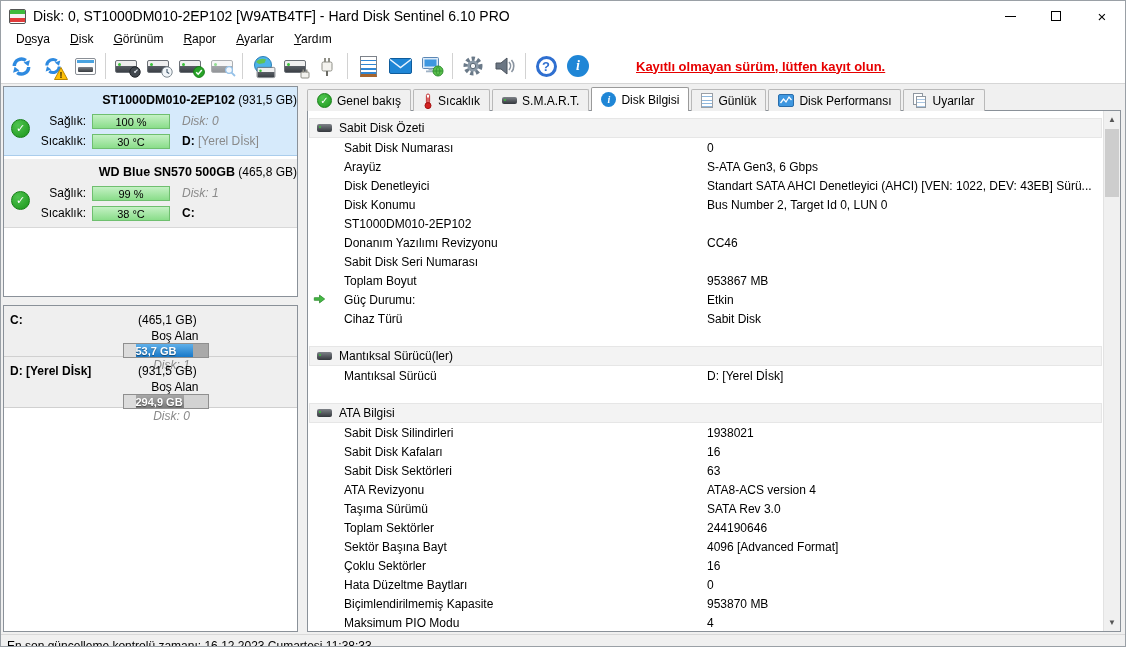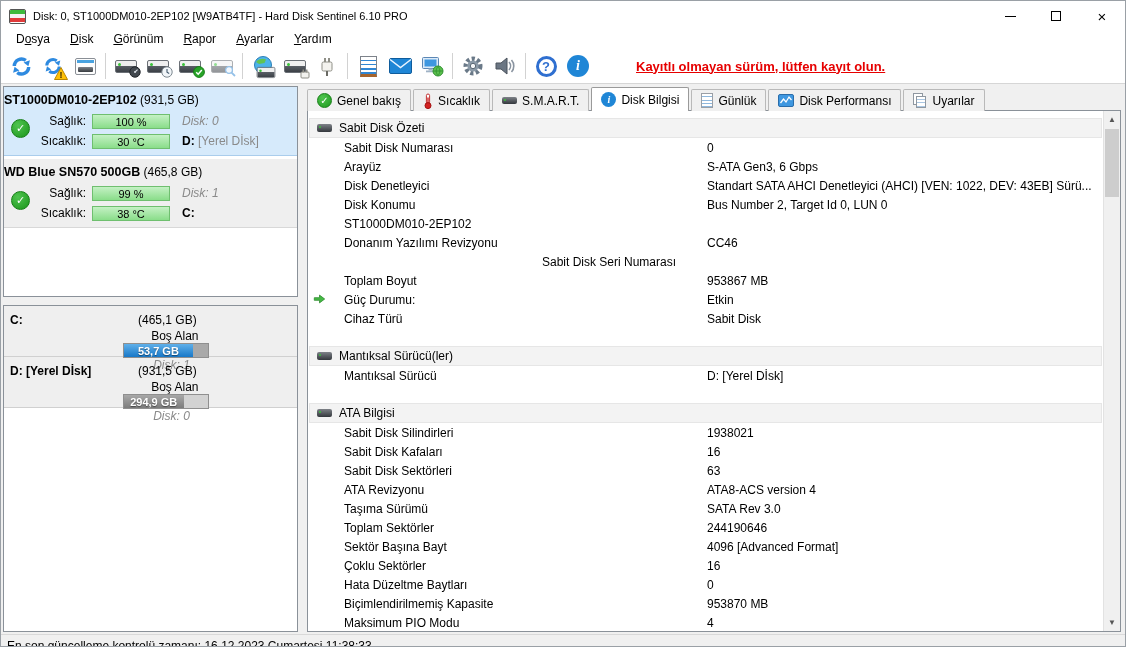--- a/index.html
+++ b/index.html
@@ -6,21 +6,21 @@
   html,body { width:1126px; height:647px; overflow:hidden; }
   body { font-family:"Liberation Sans","DejaVu Sans",sans-serif; font-size:12px; color:#000;
          background:#f0f0f0; position:relative; border:1px solid #9aa0a6; }
 
   
   .titlebar { height:30px; background:#fff; display:flex; align-items:center; padding-left:8px; }
   .app-icon { width:17px; height:15px; border:1px solid #555; border-radius:2px; overflow:hidden;
               display:inline-block; margin-right:7px; flex:none; }
   .app-icon i { display:block; height:33.4%; }
   .app-icon .g { background:#3dbb3d; } .app-icon .w { background:#f4f4f4; } .app-icon .r { background:#e03a3a; }
-  .title-text { font-size:11px; }
+  .title-text { font-size:14px; }
   .win-btns { margin-left:auto; display:flex; height:30px; }
   .win-btn { width:46px; height:30px; display:flex; align-items:center; justify-content:center; font-size:13px; }
   .wb-min i { width:11px; height:1px; background:#000; display:block; }
   .wb-max i { width:10px; height:10px; border:1px solid #000; display:block; }
   .wb-close { font-size:15px; }
 
   
   .menubar { height:18px; background:#fff; display:flex; padding-left:5px; }
   .menu-item { padding:1px 10px 0 10px; cursor:default; }
   .menu-item u { text-decoration:underline; }
@@ -66,53 +66,53 @@
   .ti-pages i:first-child { left:0; top:0; } .ti-pages i:last-child { left:3px; top:3px;
             background-image:repeating-linear-gradient(to bottom, transparent 0 2.2px, #a9c6e2 2.2px 3.2px); }
 
   
   .sidebar { position:absolute; left:2px; top:85px; width:295px; }
   .disk-container { border:1px solid #8a9199; background:#fff; height:211px; overflow:hidden; }
   .part-container { border:1px solid #8a9199; background:#fff; height:327px; margin-top:8px; overflow:hidden; }
   .dpanel { position:relative; height:69px; padding-top:3px; margin-bottom:3px; }
   .dpanel.selected { background:#d6eafb; border-bottom:1px solid #aacdec; }
   .dpanel.plain { background:#efefef; border-bottom:1px solid #d8d8d8; }
-  .dtitle { text-align:left; height:21px; line-height:21px; white-space:nowrap; }
+  .dtitle { text-align:right; height:21px; line-height:21px; white-space:nowrap; }
   .dtitle b { font-size:12.5px; }
   .side-check { position:absolute; left:7px; top:32px; width:19px; height:19px; border-radius:50%;
                 background:radial-gradient(circle at 35% 30%, #4fc44f, #1a951a); border:1px solid #157f15;
                 color:#fff; font-weight:bold; font-size:11px; display:flex; align-items:center; justify-content:center; }
   .prow { display:flex; align-items:center; height:20px; padding-left:26px; white-space:nowrap; }
   .plbl { width:56px; text-align:right; margin-right:6px; flex:none; }
   .gbar { width:78px; height:15px; flex:none; border:1px solid #6fbf6f; background:linear-gradient(#c4f1c4,#8add8a);
           text-align:center; font-size:11px; line-height:14px; }
   .rtxt { margin-left:12px; }
   .muted-it { color:#8a8a8a; font-style:italic; }
   .drive-rest { color:#8a8a8a; }
 
   .ppanel { background:#efefef; border-bottom:1px solid #d0d0d0; padding:4px 0 7px; }
   .ptitle { display:flex; height:19px; align-items:center; padding-left:6px; white-space:nowrap; }
   .ptitle .pname { width:128px; font-weight:bold; flex:none; }
   .pfree { display:flex; align-items:center; height:20px; padding-left:30px; white-space:nowrap;flex-direction:column; }
   .pflbl { width:74px; text-align:right; margin-right:8px; flex:none; }
   .pbar { width:86px; height:15px; flex:none; border:1px solid #8f8f8f; background:#dcdcdc; position:relative; overflow:hidden; }
-  .pfill { position:absolute; left:0; top:0; height:100%; text-align:center; }
+  .pfill { position:absolute; left:12px; top:0; height:100%; text-align:left; }
   .pfill .ptext { color:#fff; font-weight:bold; font-size:11px; line-height:14px; text-shadow:0 1px 1px rgba(0,0,0,.45); }
   .prest { position:absolute; top:0; height:100%; right:0; }
 
   
   .main-panel { position:absolute; left:306px; top:109px; width:814px; height:522px; background:#fff;
                 border:1px solid #8a9199; overflow:hidden; z-index:2; }
   .info-scroll { position:absolute; left:0; top:0; right:17px; bottom:0; overflow:hidden; padding-top:7px; }
   .sec-h { height:20px; background:#f3f3f3; border:1px solid #e6e6e6; display:flex; align-items:center;
            gap:7px; padding-left:7px; margin:0 1px; }
   .sec-h.gap { margin-top:18px; }
   .sec-icon { width:15px; height:8px; border-radius:2px; background:linear-gradient(#7e8288,#33373c); position:relative; flex:none; }
   .sec-icon::before { content:""; position:absolute; left:2px; top:2px; width:2px; height:2px; background:#39c339; border-radius:50%; }
-  .irow { height:19px; display:flex; align-items:center; padding-left:36px; position:relative; white-space:nowrap;justify-content:center; }
+  .irow { height:19px; display:flex; align-items:center; padding-left:36px; position:relative; white-space:nowrap; }
   .irow .lbl { width:363px; flex:none; overflow:hidden; }
   .irow .val { flex:1; overflow:hidden; }
   .row-arrow { position:absolute; left:5px; top:2px; }
 
   .scrollbar { position:absolute; right:0; top:0; width:17px; height:100%; background:#f0f0f0; border-left:1px solid #e2e2e2; }
   .sb-btn { position:absolute; left:0; width:16px; height:17px; display:flex; align-items:center; justify-content:center;
             color:#555; font-size:8px; }
   .sb-up { top:0; } .sb-down { bottom:0; }
   .sb-thumb { position:absolute; left:1px; top:18px; width:14px; height:68px; background:#cdcdcd; }
 

